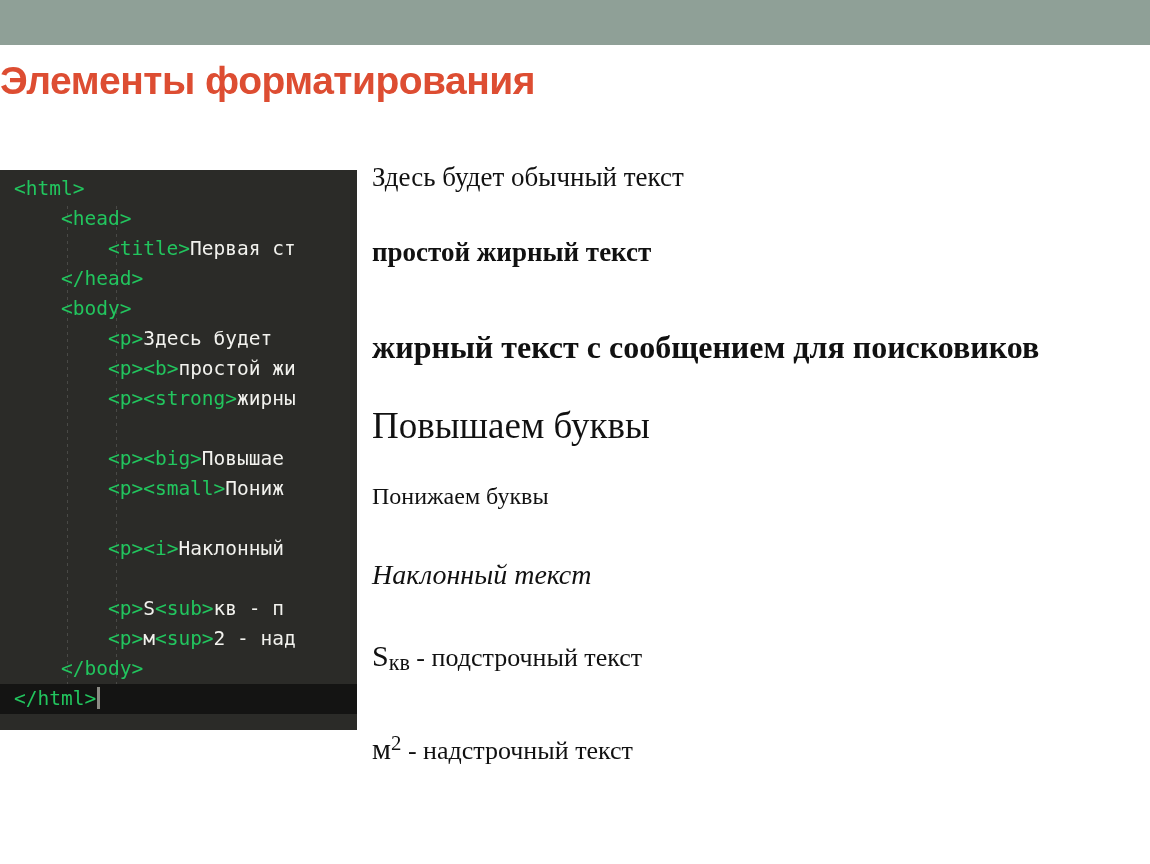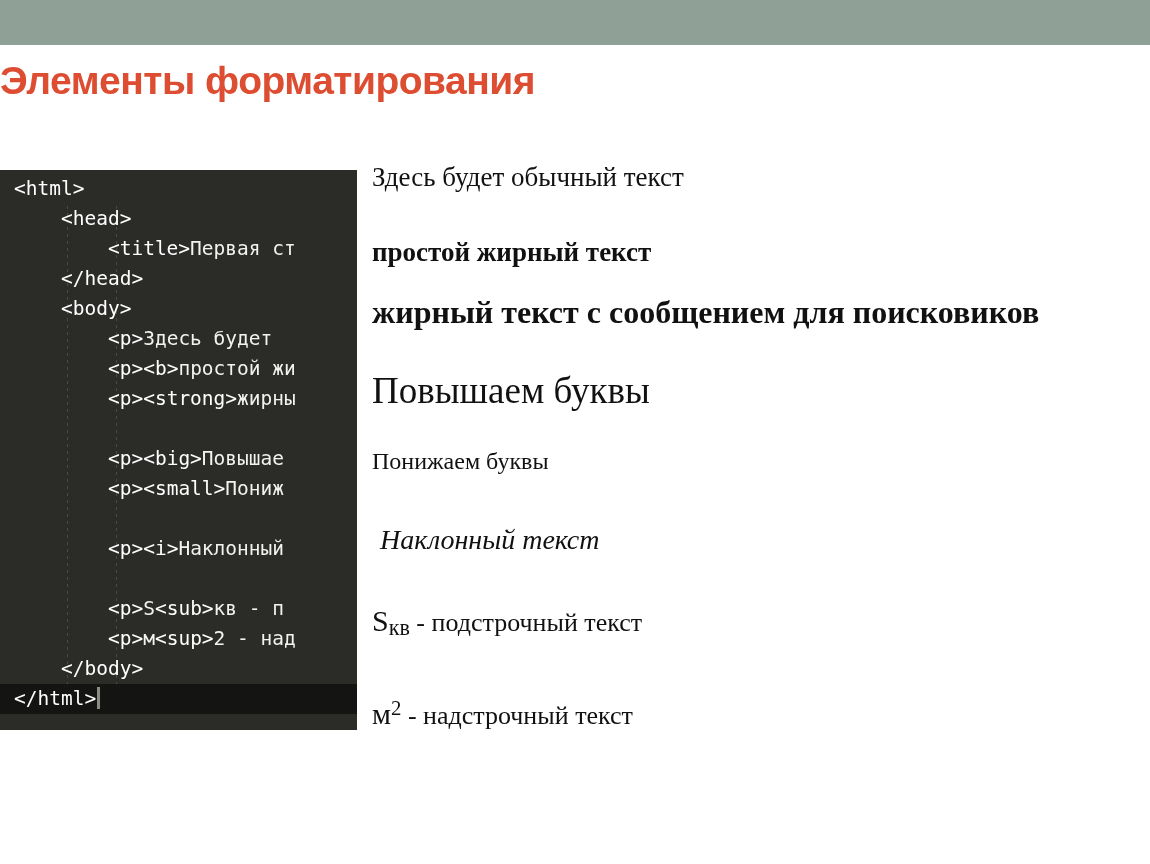--- a/index.html
+++ b/index.html
@@ -78,46 +78,46 @@
   .code-line {
     position: relative;
     white-space: pre;
     padding-left: 14px;
     height: 30px;
   }
   .code-line.blank { height: 30px; }
   .code-line.current {
     background: #141413;
   }
-  .brk   { color: #ffffff; }
+  .brk   { color: #22c55e; }
   .txt   { color: #f2f2ee; }
   .caret {
     display: inline-block;
     width: 3px;
     height: 22px;
     background: #8b8b84;
     vertical-align: -4px;
     margin-left: 1px;
   }
   
   .output {
     position: absolute;
     left: 372px;
     top: 160px;
     width: 778px;
     font-family: "Liberation Serif", "DejaVu Serif", serif;
     color: #111111;
   }
   .out-line { white-space: nowrap; }
   .l-normal  { font-size: 27px; line-height: 34px; margin-bottom: 41px; }
-  .l-bold    { font-size: 27px; line-height: 34px; font-weight: bold; margin-bottom: 26px; }
+  .l-bold    { font-size: 27px; line-height: 34px; font-weight: bold; margin-bottom: 61px; }
   .l-strong  { font-size: 32px; line-height: 34px; font-weight: bold; margin-bottom: 40px; }
   .l-big     { font-size: 37px; line-height: 44px; margin-bottom: 33px; }
   .l-small   { font-size: 24px; line-height: 30px; margin-bottom: 47px; }
-  .l-italic  { font-size: 28px; line-height: 34px; font-style: italic; margin-bottom: 48px; margin-left: 8px; }
+  .l-italic  { font-size: 28px; line-height: 34px; font-style: italic; margin-bottom: 48px; }
   .l-sub     { font-size: 26px; line-height: 32px; margin-bottom: 48px; }
   .l-sup     { font-size: 26px; line-height: 32px; }
   .l-sub .base, .l-sup .base { font-size: 30px; }
   .l-sub sub { font-size: 0.85em; vertical-align: -0.18em; }
   .l-sup sup { font-size: 0.80em; vertical-align: 0.42em; }
 </style>
 </head>
 <body>
 
 <div class="slide">

